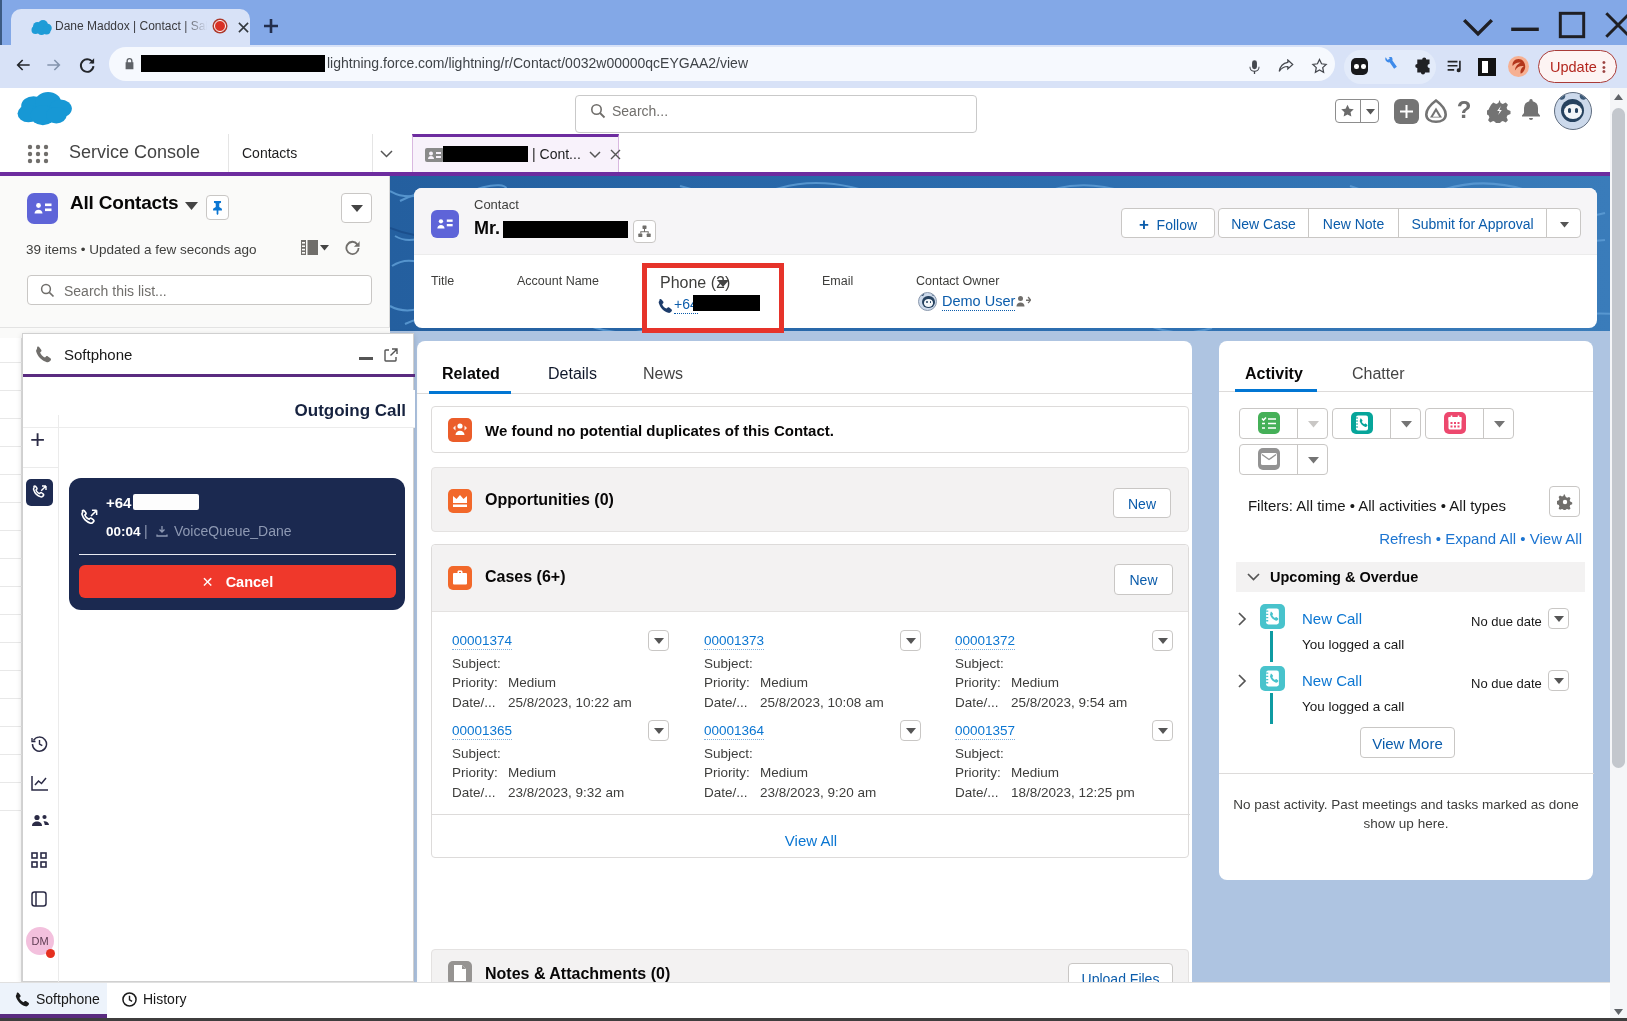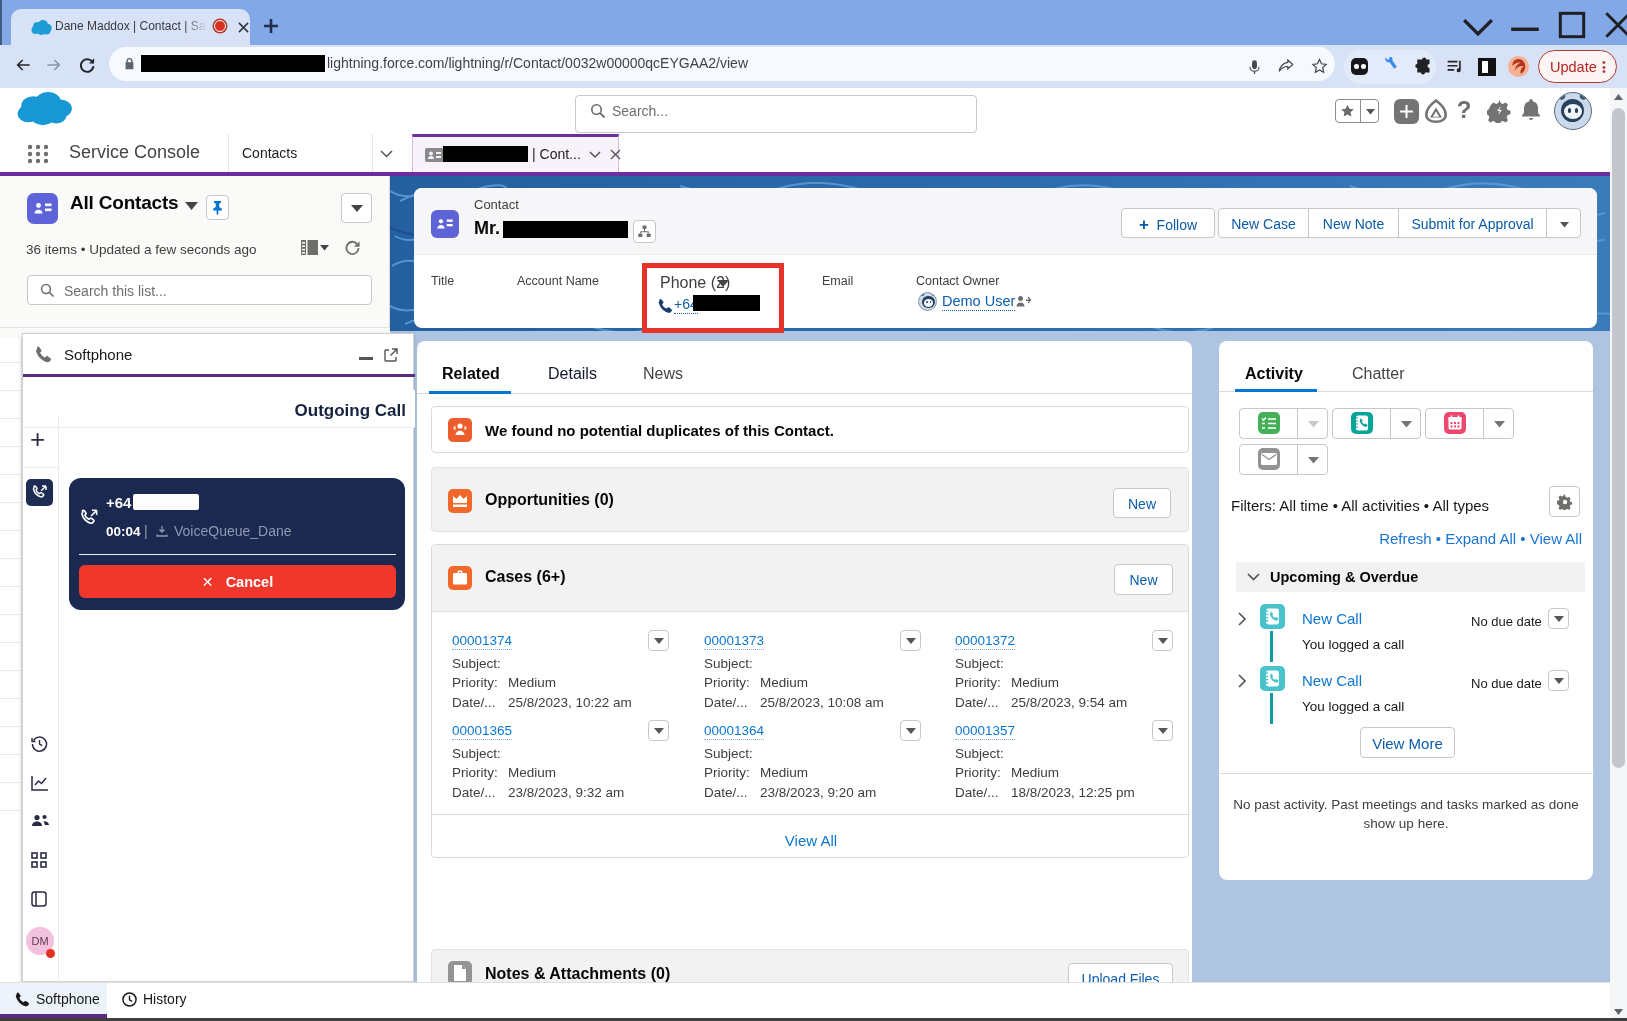--- a/index.html
+++ b/index.html
@@ -254,21 +254,21 @@
       <div class="abs" style="left:206px;top:19px;width:23px;height:25px;border:1px solid #c9c7c5;border-radius:4px;background:#fff">
         <svg class="abs" style="left:5px;top:4px" width="11" height="15" viewBox="0 0 12 17">
             <path fill="#0b76d2" d="M2 1h8v2l-2 1v4l3 2v2H7v4l-1 1-1-1v-4H1v-2l3-2V4L2 3z"></path>
           </svg>
       </div>
       <div class="abs" style="left:341px;top:17px;width:31px;height:30px;border:1px solid #c9c7c5;border-radius:4px;background:#fff">
         <svg class="abs" style="left:9px;top:11px" width="12" height="8" viewBox="0 0 12 8">
             <path fill="#444" d="M0 0h12L6 7z"></path>
           </svg>
       </div>
-      <div class="abs" style="left:26px;top:66px;font-size:13.5px;color:#3e3e3c">36 items • Updated a few seconds ago</div>
+      <div class="abs" style="left:26px;top:66px;font-size:13.5px;color:#3e3e3c">39 items • Updated a few seconds ago</div>
       <svg class="abs" style="left:301px;top:64px" width="17" height="15" viewBox="0 0 17 15">
           <rect x="0" y="0" width="5" height="15" fill="#706e6b"></rect>
           <rect x="6.5" y="0" width="10.5" height="15" fill="#706e6b"></rect>
           <g fill="#fafaf9">
             <rect x="1" y="2" width="3" height="1.6"></rect>
             <rect x="1" y="5.4" width="3" height="1.6"></rect>
             <rect x="1" y="8.8" width="3" height="1.6"></rect>
             <rect x="1" y="12" width="3" height="1.6"></rect>
           </g>
         </svg>
@@ -590,21 +590,21 @@
           <div class="abs" style="left:18px;top:3px;width:22px;height:22px;background:#939393;border-radius:5px">
               <svg class="abs" style="left:3px;top:5px" width="16" height="12" viewBox="0 0 16 12">
                 <rect width="16" height="12" rx="1.5" fill="#fff"></rect>
                 <path d="M1 1.5l7 5 7-5" stroke="#939393" stroke-width="1.4" fill="none"></path>
               </svg>
             </div>
           <svg class="abs" style="left:68px;top:12px" width="11" height="7" viewBox="0 0 11 7">
               <path fill="#747474" d="M0 0h11L5.5 6.5z"></path>
             </svg>
         </div>
-        <div class="abs" style="left:12px;top:156px;width:316px;text-align:left;font-size:15px;color:#181818">Filters: All time • All activities • All types</div>
+        <div class="abs" style="left:0;top:156px;width:316px;text-align:center;font-size:15px;color:#181818">Filters: All time • All activities • All types</div>
         <div class="abs" style="left:330px;top:145px;width:31px;height:31px;border:1px solid #c9c7c5;border-radius:4px">
           <svg class="abs" style="left:7px;top:7px" width="16" height="16" viewBox="0 0 16 16">
               <path fill="#706e6b" d="M8 1.2l.8 1.9 1.3.6 2-.8 1.4 1.4-.8 2 .5 1.3 2 .8v1.9l-2 .8-.5 1.3.8 2-1.4 1.4-2-.8-1.3.5-.8 2H7.1l-.8-2-1.3-.5-2 .8-1.4-1.4.8-2-.5-1.3-2-.8V7.1l2-.8.5-1.3-.8-2 1.4-1.4 2 .8 1.3-.5.8-2z"></path>
               <circle cx="8" cy="8" r="2.2" fill="#fff"></circle>
             </svg>
         </div>
         <div class="abs" style="left:4px;top:189px;width:359px;text-align:right;font-size:15px;color:#1b74d1">Refresh • Expand All • View All</div>
         <div class="abs" style="left:17px;top:221px;width:349px;height:30px;background:#f3f2f2">
           <svg class="abs" style="left:11px;top:11px" width="13" height="8" viewBox="0 0 13 8">
               <path fill="none" stroke="#555" stroke-width="1.7" d="M1 1l5.5 5.5L12 1"></path>

